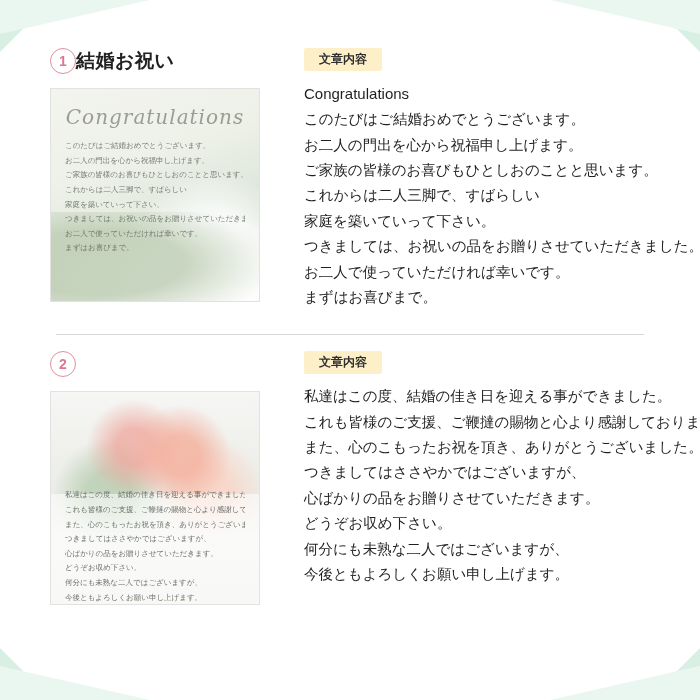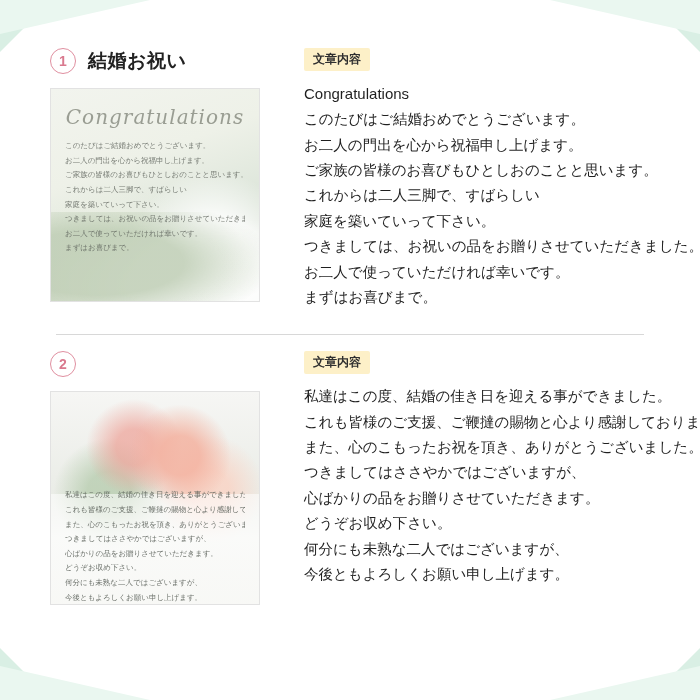--- a/index.html
+++ b/index.html
@@ -102,21 +102,21 @@
     color: #d9798e;
     font-size: 14px;
     font-weight: bold;
     display: flex;
     align-items: center;
     justify-content: center;
     box-sizing: border-box;
     flex: 0 0 26px;
   }
   .heading-text {
-    margin-left: 12px;
+    margin-left: 0;
     font-size: 19px;
     font-weight: bold;
     color: #222222;
     letter-spacing: 0.5px;
   }
 
   .card {
     width: 210px;
     margin-left: 24px;
     border: 1px solid #e2e2e2;
@@ -195,21 +195,21 @@
     color: #555b54;
     opacity: 0.88;
   }
 
   .tag {
     display: inline-block;
     background: #fdf0c8;
     color: #2f2f2f;
     font-size: 12px;
     font-weight: bold;
-    padding: 3px 9px;
+    padding: 3px 15px;
     border-radius: 2px;
     margin-bottom: 10px;
   }
   .body-line {
     font-size: 14.5px;
     line-height: 1.75;
     color: #1f1f1f;
     white-space: nowrap;
   }
   .body-line.latin {

